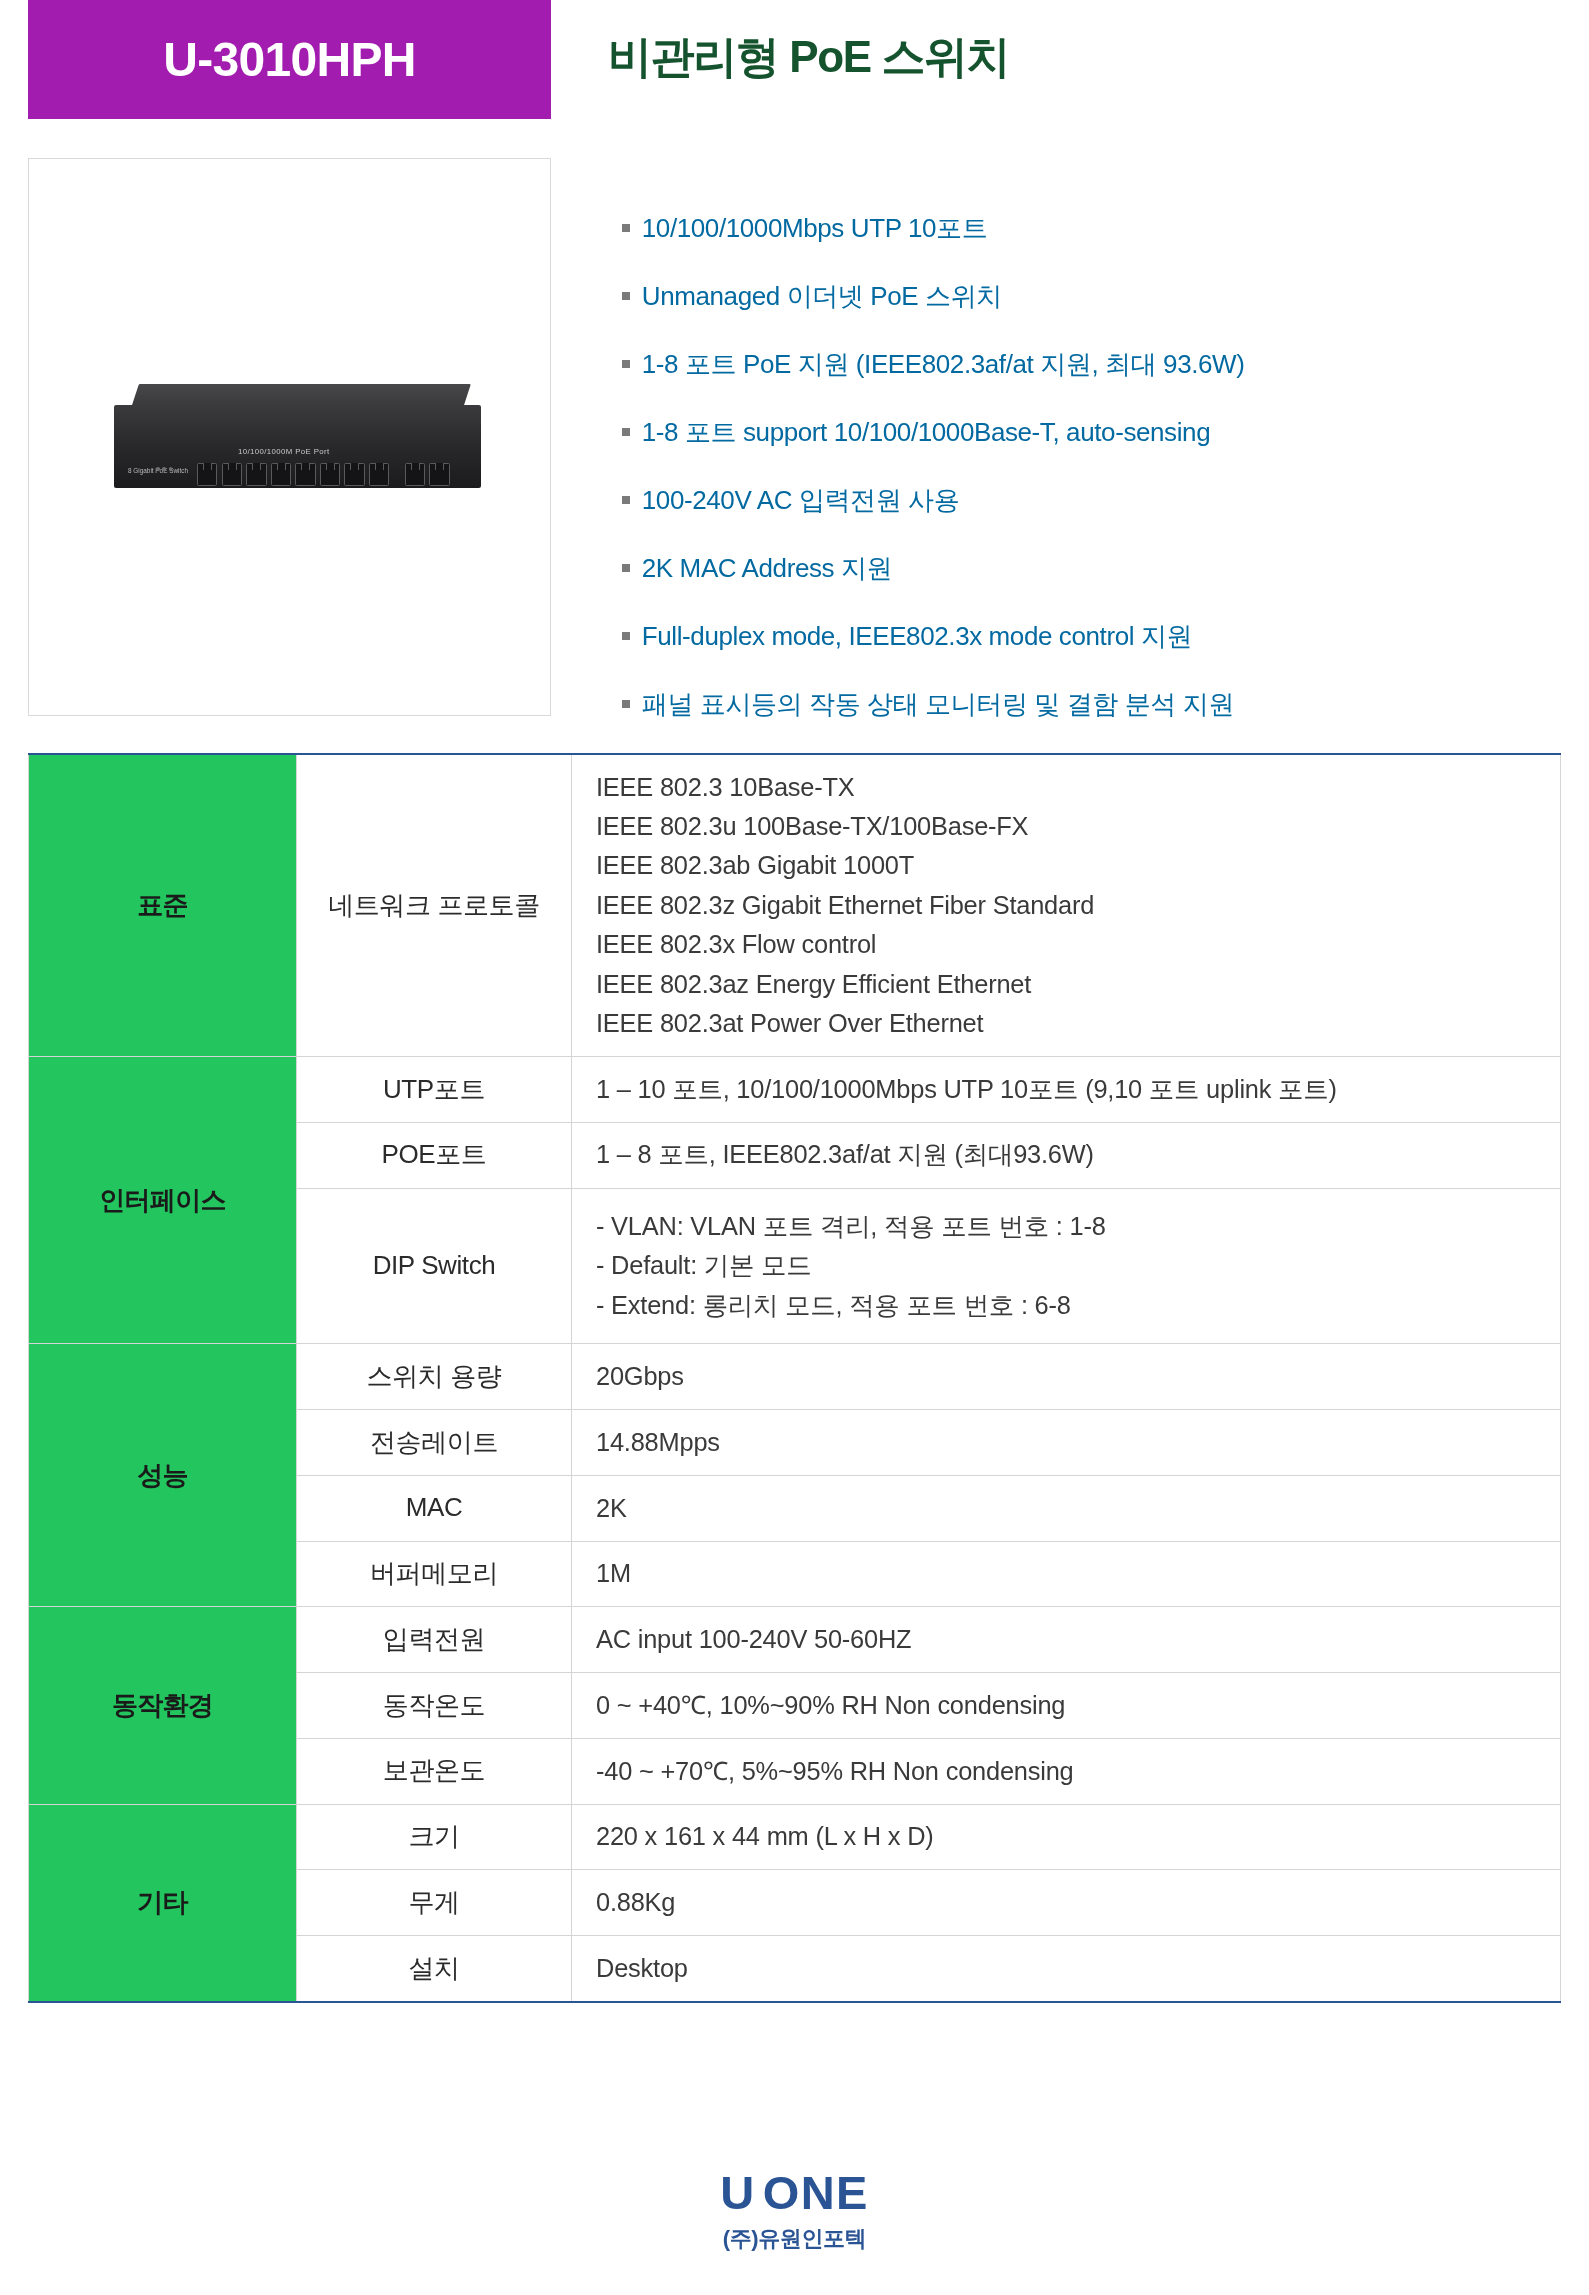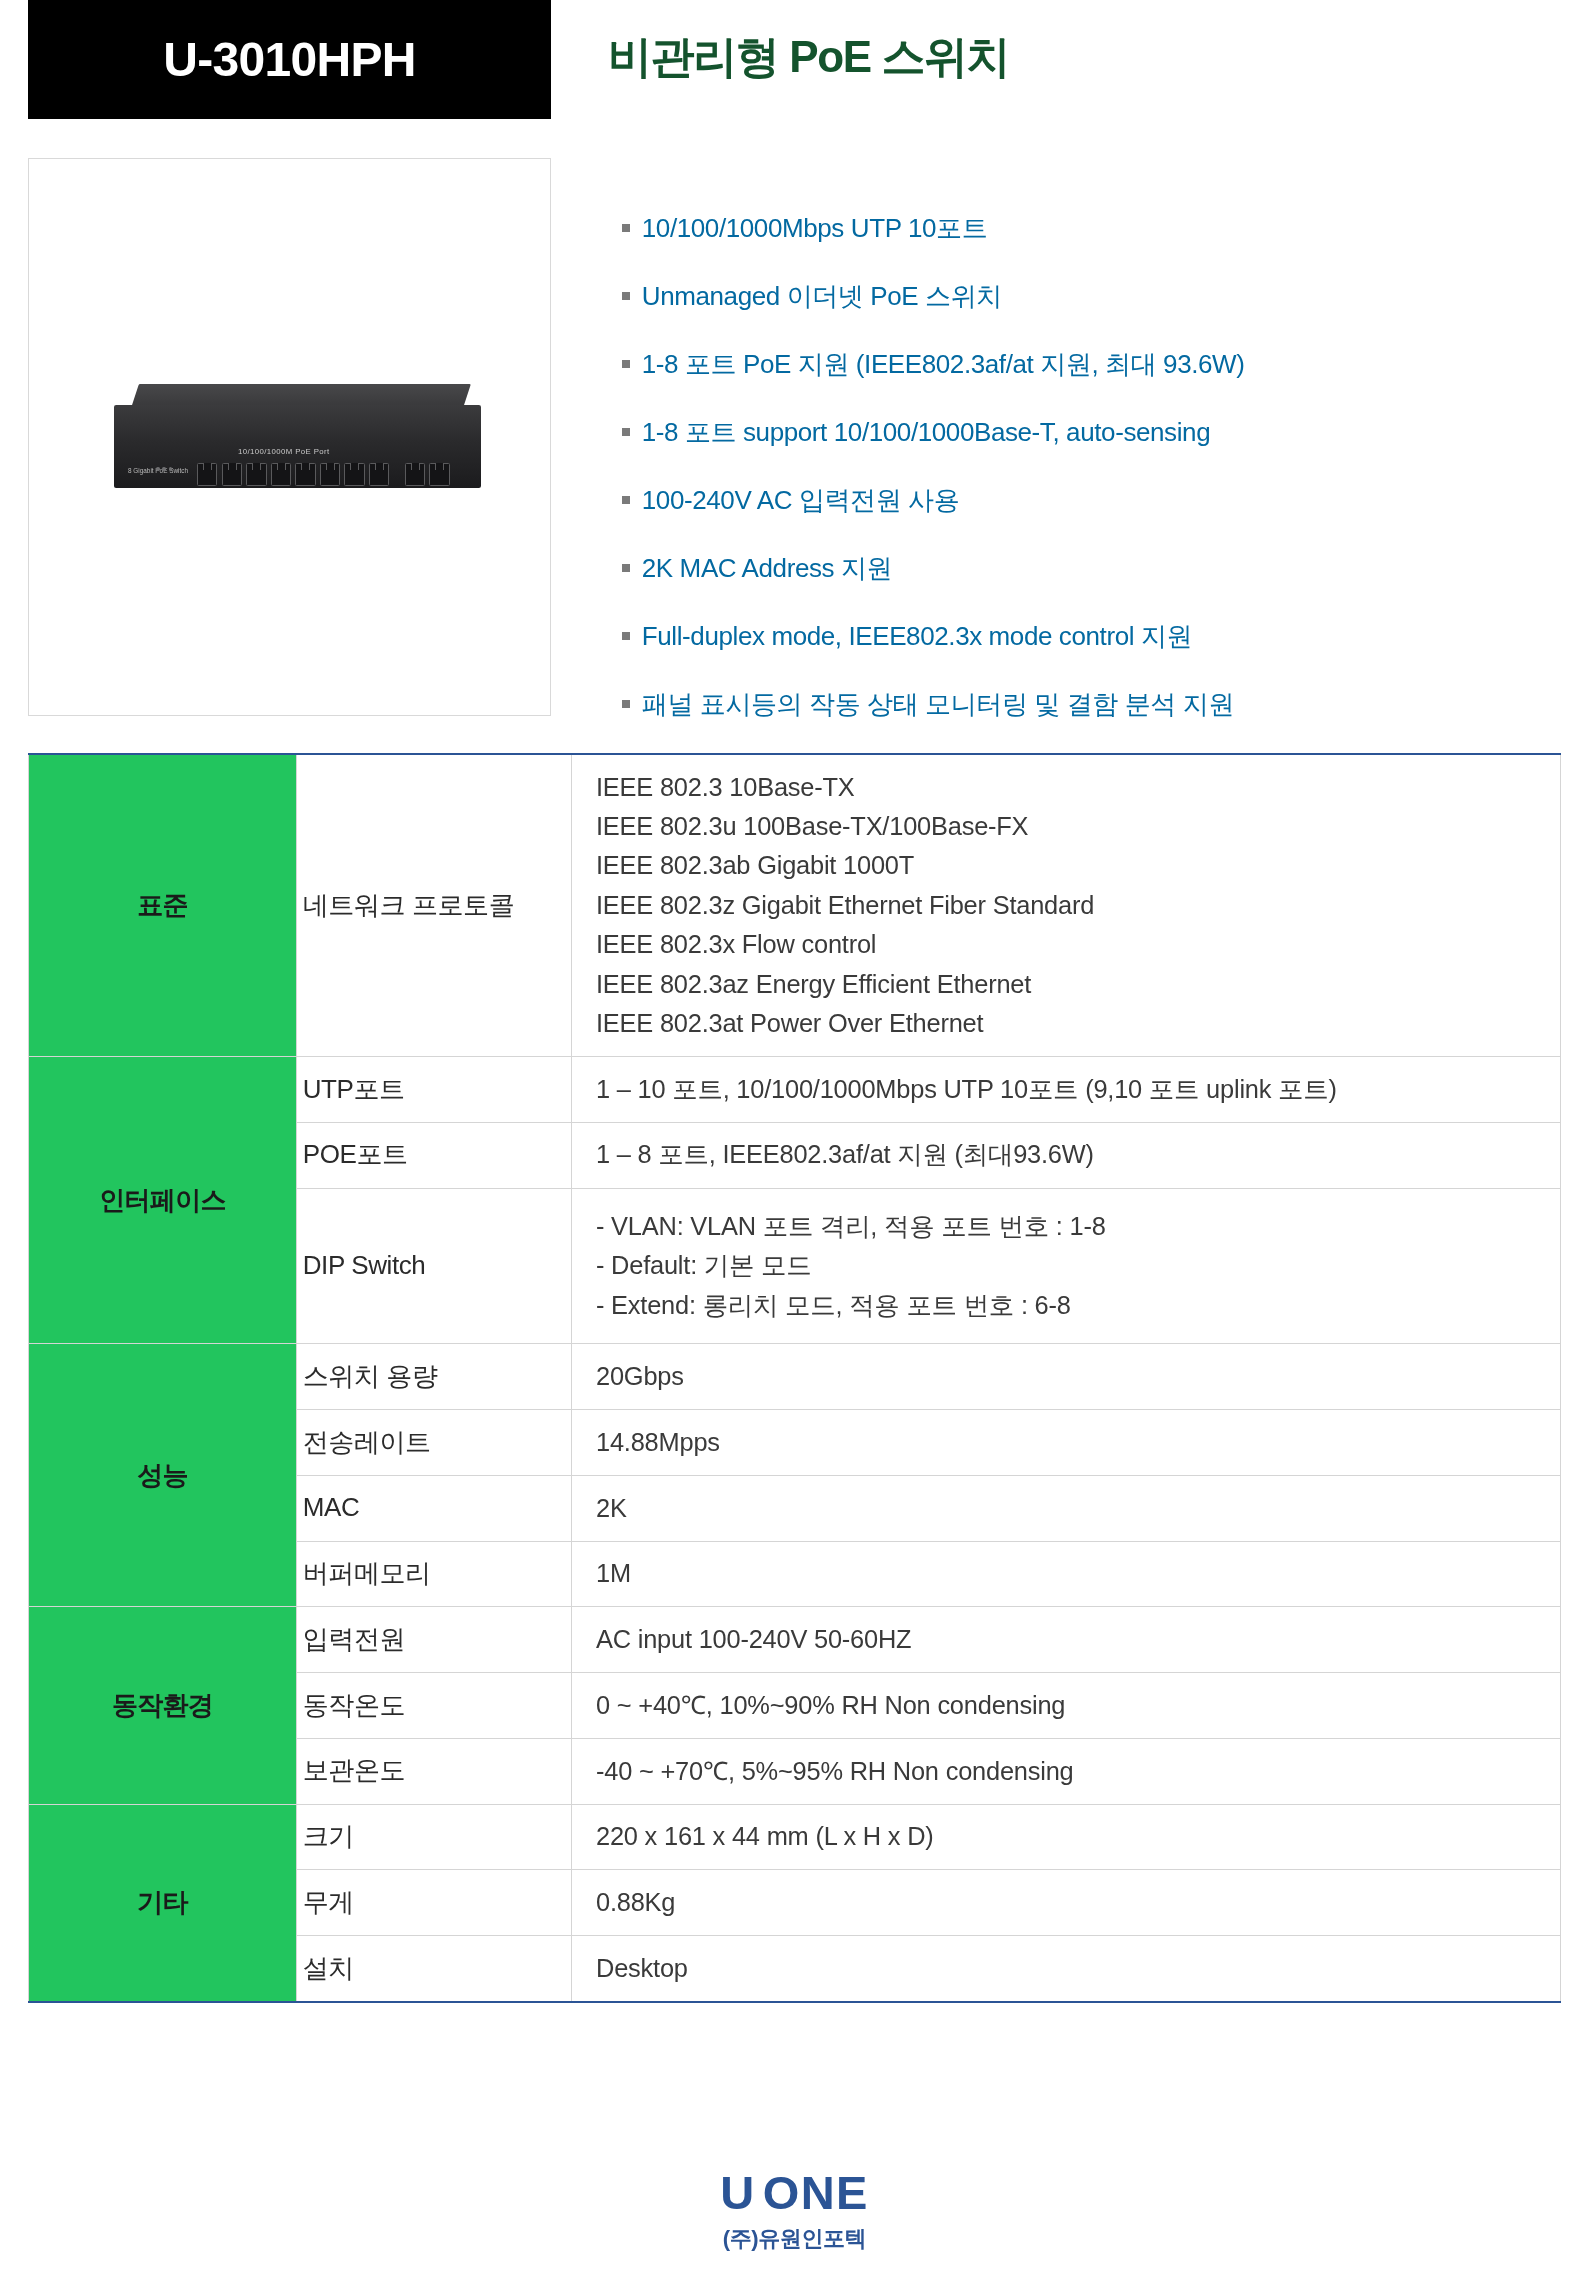--- a/index.html
+++ b/index.html
@@ -24,21 +24,21 @@
 
   
   .header {
     display: flex;
     align-items: flex-start;
     height: 124px;
   }
   .model-badge {
     width: 523px;
     height: 119px;
-    background: #000000;
+    background: #a21caf;
     display: flex;
     align-items: center;
     justify-content: center;
   }
   .model-badge .model-text {
     color: #ffffff;
     font-size: 48px;
     font-weight: bold;
     letter-spacing: -0.7px;
   }
@@ -191,20 +191,21 @@
 
   td.cat {
     background: #22c55e;
     text-align: center;
     font-size: 26px;
     font-weight: bold;
     color: #1a1a1a;
     letter-spacing: -0.7px;
   }
   td.sub {
+    text-align: center;
     font-size: 26px;
     color: #2b2b2b;
     letter-spacing: -0.4px;
     line-height: 1.45;
     padding: 12.7px 5.7px;
   }
   td.val {
     font-size: 25.4px;
     color: #3a3a3a;
     padding: 12.7px 0 12.7px 24px;

